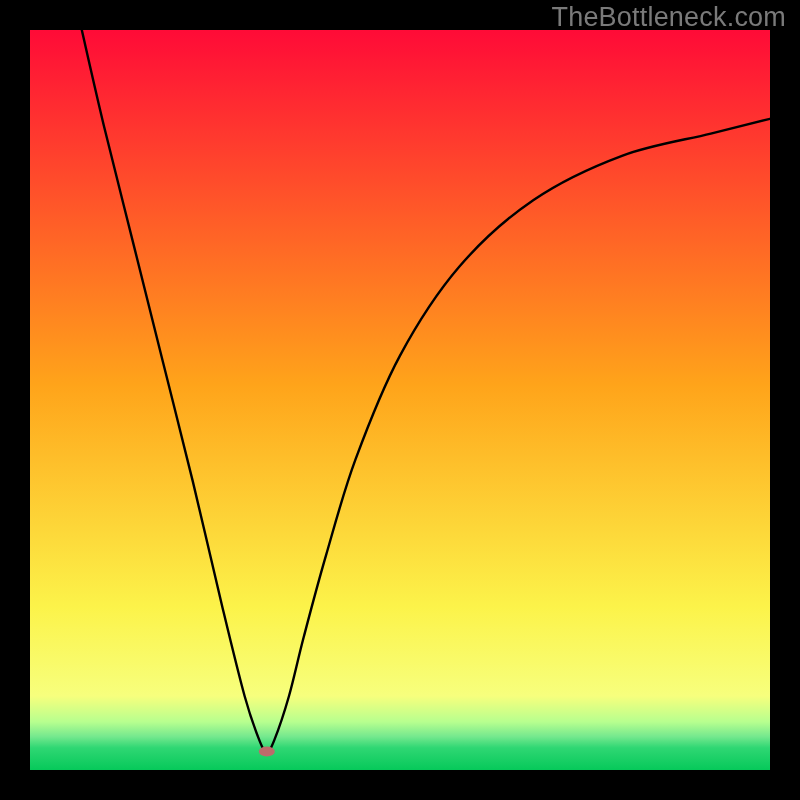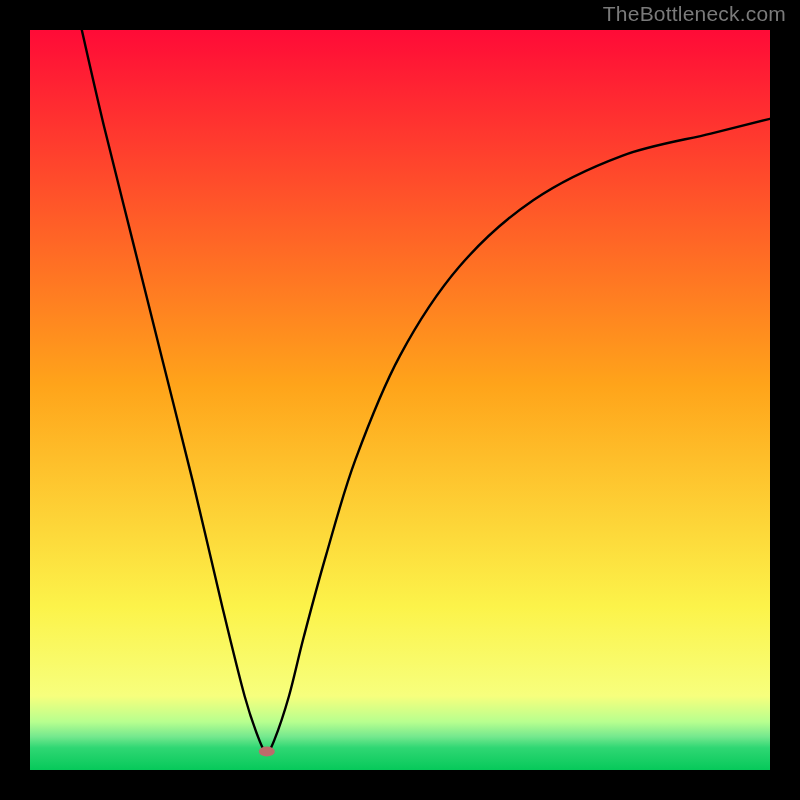--- a/index.html
+++ b/index.html
@@ -15,21 +15,21 @@
     position: relative;
     width: 800px;
     height: 800px;
     background: #000;
   }
   .watermark {
     position: absolute;
     top: 2px;
     right: 14px;
     color: #7a7a7a;
-    font-size: 21px;
+    font-size: 27px;
     font-weight: 500;
     letter-spacing: 0.2px;
     z-index: 3;
   }
   .plot-area {
     position: absolute;
     left: 30px;
     top: 30px;
     width: 740px;
     height: 740px;

